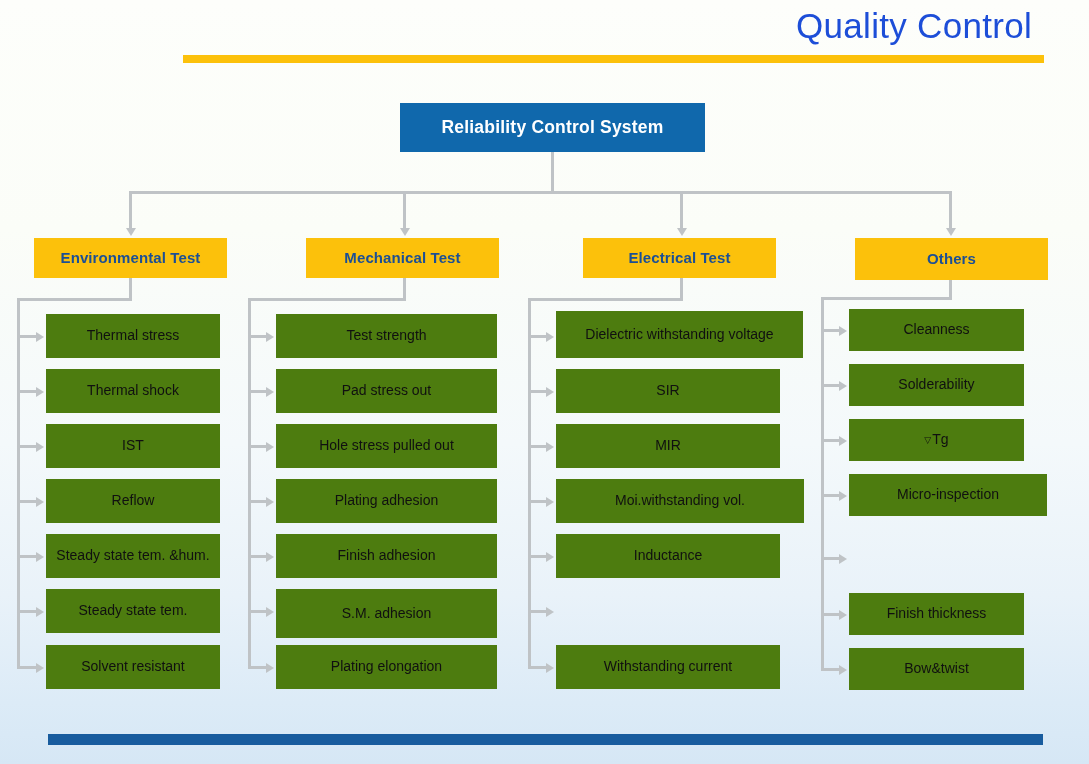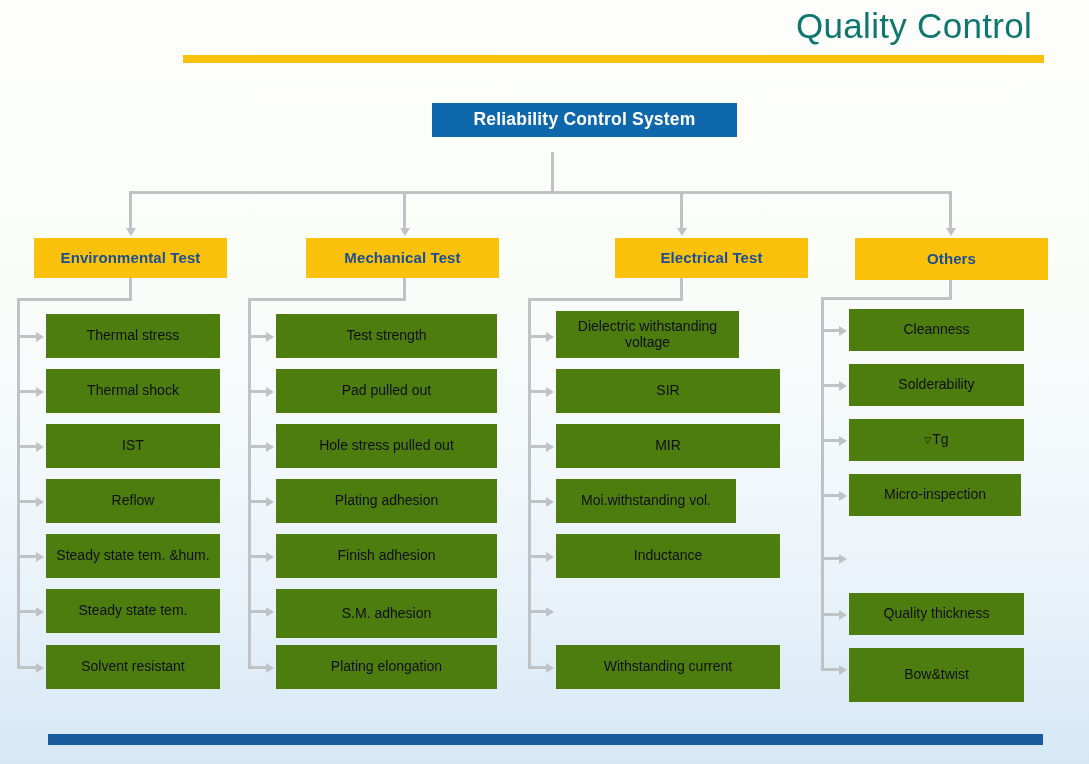--- a/index.html
+++ b/index.html
@@ -27,21 +27,21 @@
     width: 1089px;
     height: 764px;
   }
 
   
   .title {
     position: absolute;
     right: 57px;
     top: 6px;
     font-size: 35px;
-    color: #0f766e;
+    color: #1d4ed8;
     letter-spacing: 0.3px;
     white-space: nowrap;
     font-weight: 400;
   }
   .title-rule {
     position: absolute;
     left: 183px;
     top: 55px;
     width: 861px;
     height: 8px;
@@ -117,42 +117,42 @@
   }
 </style>
 </head>
 <body>
 
 <div id="slide">
 
   <div class="title">Quality Control</div>
   <div class="title-rule"></div>
 
-  <div class="node root" style="left:400px; top:103px; width:305px; height:34px;margin-left:32px;">Reliability Control System</div>
+  <div class="node root" style="left:400px; top:103px; width:305px; height:49px;">Reliability Control System</div>
 
   <div class="conn v" style="left:551px; top:152px; width:3px; height:41px;"></div>
   <div class="conn h" style="left:130px; top:191px; width:822px; height:3px;"></div>
 
   <div class="conn v" style="left:129px; top:191px; width:3px; height:38px;"></div>
   <div class="arrow-down" style="left:126px; top:228px;"></div>
   <div class="node cat" style="left:34px; top:238px; width:193px; height:40px;">Environmental Test</div>
   <div class="conn v" style="left:129px; top:278px; width:3px; height:22px;"></div>
   <div class="conn h" style="left:17px; top:298px; width:115px; height:3px;"></div>
   <div class="conn v" style="left:17px; top:298px; width:3px; height:371px;"></div>
 
   <div class="conn v" style="left:403px; top:191px; width:3px; height:38px;"></div>
   <div class="arrow-down" style="left:400px; top:228px;"></div>
   <div class="node cat" style="left:306px; top:238px; width:193px; height:40px;">Mechanical Test</div>
   <div class="conn v" style="left:403px; top:278px; width:3px; height:22px;"></div>
   <div class="conn h" style="left:248px; top:298px; width:158px; height:3px;"></div>
   <div class="conn v" style="left:248px; top:298px; width:3px; height:371px;"></div>
 
   <div class="conn v" style="left:680px; top:191px; width:3px; height:38px;"></div>
   <div class="arrow-down" style="left:677px; top:228px;"></div>
-  <div class="node cat" style="left:583px; top:238px; width:193px; height:40px;margin-left:32px;">Electrical Test</div>
+  <div class="node cat" style="left:583px; top:238px; width:193px; height:40px;">Electrical Test</div>
   <div class="conn v" style="left:680px; top:278px; width:3px; height:22px;"></div>
   <div class="conn h" style="left:528px; top:298px; width:155px; height:3px;"></div>
   <div class="conn v" style="left:528px; top:298px; width:3px; height:371px;"></div>
 
   <div class="conn v" style="left:949px; top:191px; width:3px; height:38px;"></div>
   <div class="arrow-down" style="left:946px; top:228px;"></div>
   <div class="node cat" style="left:855px; top:238px; width:193px; height:42px;">Others</div>
   <div class="conn v" style="left:949px; top:280px; width:3px; height:20px;"></div>
   <div class="conn h" style="left:821px; top:297px; width:131px; height:3px;"></div>
   <div class="conn v" style="left:821px; top:297px; width:3px; height:374px;"></div>
@@ -184,21 +184,21 @@
   <div class="arrow-right" style="left:36px; top:663px;"></div>
   <div class="conn h" style="left:20px; top:666px; width:20px; height:3px;"></div>
   <div class="node leaf" style="left:46px; top:645px; width:174px; height:44px;">Solvent resistant</div>
 
   <div class="arrow-right" style="left:266px; top:332px;"></div>
   <div class="conn h" style="left:251px; top:335px; width:19px; height:3px;"></div>
   <div class="node leaf" style="left:276px; top:314px; width:221px; height:44px;">Test strength</div>
 
   <div class="arrow-right" style="left:266px; top:387px;"></div>
   <div class="conn h" style="left:251px; top:390px; width:19px; height:3px;"></div>
-  <div class="node leaf" style="left:276px; top:369px; width:221px; height:44px;">Pad pulled out</div>
+  <div class="node leaf" style="left:276px; top:369px; width:221px; height:44px;">Pad stress out</div>
 
   <div class="arrow-right" style="left:266px; top:442px;"></div>
   <div class="conn h" style="left:251px; top:445px; width:19px; height:3px;"></div>
   <div class="node leaf" style="left:276px; top:424px; width:221px; height:44px;">Hole stress pulled out</div>
 
   <div class="arrow-right" style="left:266px; top:497px;"></div>
   <div class="conn h" style="left:251px; top:500px; width:19px; height:3px;"></div>
   <div class="node leaf" style="left:276px; top:479px; width:221px; height:44px;">Plating adhesion</div>
 
   <div class="arrow-right" style="left:266px; top:552px;"></div>
@@ -208,33 +208,33 @@
   <div class="arrow-right" style="left:266px; top:607px;"></div>
   <div class="conn h" style="left:251px; top:610px; width:19px; height:3px;"></div>
   <div class="node leaf" style="left:276px; top:589px; width:221px; height:49px;">S.M. adhesion</div>
 
   <div class="arrow-right" style="left:266px; top:663px;"></div>
   <div class="conn h" style="left:251px; top:666px; width:19px; height:3px;"></div>
   <div class="node leaf" style="left:276px; top:645px; width:221px; height:44px;">Plating elongation</div>
 
   <div class="arrow-right" style="left:546px; top:332px;"></div>
   <div class="conn h" style="left:531px; top:335px; width:19px; height:3px;"></div>
-  <div class="node leaf" style="left:556px; top:311px; width:183px; height:47px;">Dielectric withstanding voltage</div>
+  <div class="node leaf" style="left:556px; top:311px; width:247px; height:47px;">Dielectric withstanding voltage</div>
 
   <div class="arrow-right" style="left:546px; top:387px;"></div>
   <div class="conn h" style="left:531px; top:390px; width:19px; height:3px;"></div>
   <div class="node leaf" style="left:556px; top:369px; width:224px; height:44px;">SIR</div>
 
   <div class="arrow-right" style="left:546px; top:442px;"></div>
   <div class="conn h" style="left:531px; top:445px; width:19px; height:3px;"></div>
   <div class="node leaf" style="left:556px; top:424px; width:224px; height:44px;">MIR</div>
 
   <div class="arrow-right" style="left:546px; top:497px;"></div>
   <div class="conn h" style="left:531px; top:500px; width:19px; height:3px;"></div>
-  <div class="node leaf" style="left:556px; top:479px; width:180px; height:44px;">Moi.withstanding vol.</div>
+  <div class="node leaf" style="left:556px; top:479px; width:248px; height:44px;">Moi.withstanding vol.</div>
 
   <div class="arrow-right" style="left:546px; top:552px;"></div>
   <div class="conn h" style="left:531px; top:555px; width:19px; height:3px;"></div>
   <div class="node leaf" style="left:556px; top:534px; width:224px; height:44px;">Inductance</div>
 
   <div class="arrow-right" style="left:546px; top:607px;"></div>
   <div class="conn h" style="left:531px; top:610px; width:19px; height:3px;"></div>
 
   <div class="arrow-right" style="left:546px; top:663px;"></div>
   <div class="conn h" style="left:531px; top:666px; width:19px; height:3px;"></div>
@@ -250,28 +250,28 @@
 
   <div class="arrow-right" style="left:839px; top:436px;"></div>
   <div class="conn h" style="left:824px; top:439px; width:19px; height:3px;"></div>
   <div class="node leaf" style="left:849px; top:419px; width:175px; height:42px;">
     <span class="sup">▽</span>
       <span>Tg</span>
   </div>
 
   <div class="arrow-right" style="left:839px; top:491px;"></div>
   <div class="conn h" style="left:824px; top:494px; width:19px; height:3px;"></div>
-  <div class="node leaf" style="left:849px; top:474px; width:172px; height:42px;text-align:right;">Micro-inspection</div>
+  <div class="node leaf" style="left:849px; top:474px; width:198px; height:42px;text-align:right;">Micro-inspection</div>
 
   <div class="arrow-right" style="left:839px; top:554px;"></div>
   <div class="conn h" style="left:824px; top:557px; width:19px; height:3px;"></div>
 
   <div class="arrow-right" style="left:839px; top:610px;"></div>
   <div class="conn h" style="left:824px; top:613px; width:19px; height:3px;"></div>
-  <div class="node leaf" style="left:849px; top:593px; width:175px; height:42px;">Quality thickness</div>
+  <div class="node leaf" style="left:849px; top:593px; width:175px; height:42px;">Finish thickness</div>
 
   <div class="arrow-right" style="left:839px; top:665px;"></div>
   <div class="conn h" style="left:824px; top:668px; width:19px; height:3px;"></div>
-  <div class="node leaf" style="left:849px; top:648px; width:175px; height:54px;">Bow&amp;twist</div>
+  <div class="node leaf" style="left:849px; top:648px; width:175px; height:42px;">Bow&amp;twist</div>
 
   <div class="footer-rule"></div>
 
 </div>
 
 </body></html>

